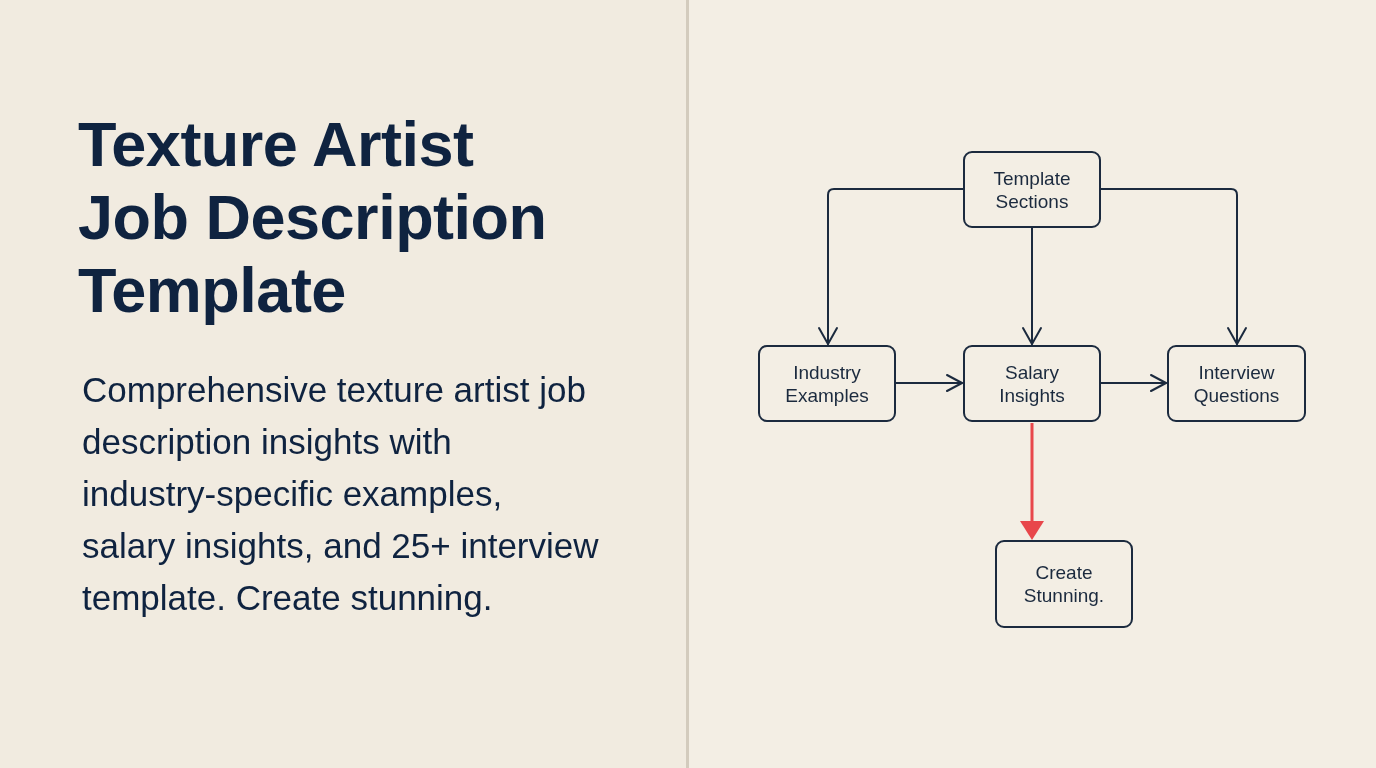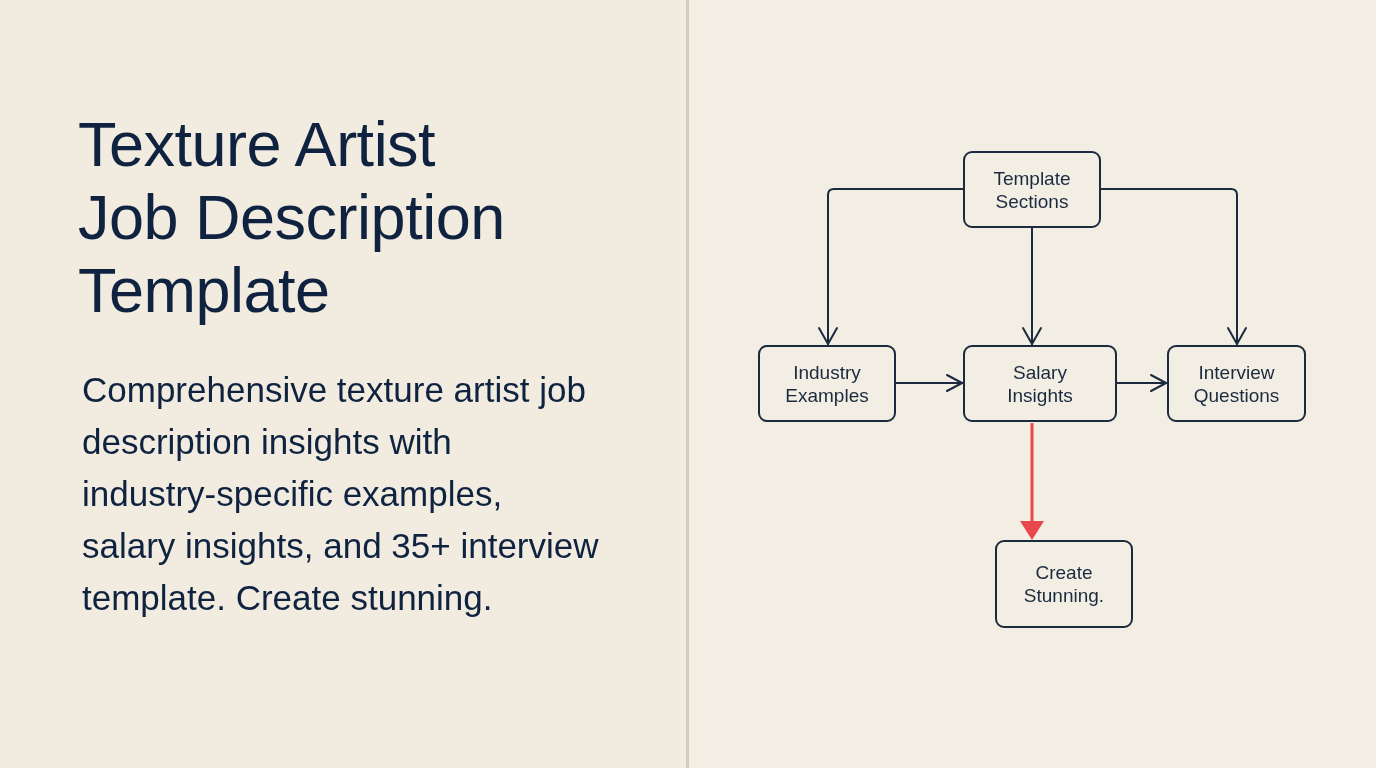--- a/index.html
+++ b/index.html
@@ -31,21 +31,21 @@
       position: absolute;
       left: 689px; top: 0;
       width: 687px; height: 768px;
       background: #f3eee4;
     }
     .title {
       position: absolute;
       left: 78px; top: 108px;
       margin: 0;
       font-family: "Liberation Sans", sans-serif;
-      font-weight: 400;
+      font-weight: 700;
       font-size: 63px;
       line-height: 73px;
       letter-spacing: -0.5px;
       color: #0f2340;
       width: 560px;
     }
     .title span { display: block; white-space: nowrap; }
     .description {
       position: absolute;
       left: 78px; top: 360px;
@@ -89,21 +89,21 @@
 <div class="left-panel">
   <h1 class="title">
     <span>Texture Artist</span>
     <span>Job Description</span>
     <span>Template</span>
   </h1>
   <p class="description">
     <span>Comprehensive texture artist job</span>
     <span>description insights with</span>
     <span>industry-specific examples,</span>
-    <span>salary insights, and 35+ interview</span>
+    <span>salary insights, and 25+ interview</span>
     <span>template. Create stunning.</span>
   </p>
 </div>
 
 <div class="divider"></div>
 
 <div class="right-panel"></div>
 
 <svg class="diagram" width="1376" height="768" viewBox="0 0 1376 768" xmlns="http://www.w3.org/2000/svg">
   <g fill="none" stroke="#1b2a3e" stroke-width="2" stroke-linecap="round" stroke-linejoin="round">
@@ -131,21 +131,21 @@
 <div class="node" style="left:963px; top:151px; width:138px; height:77px;">
   <span>Template</span>
   <span>Sections</span>
 </div>
 
 <div class="node" style="left:758px; top:345px; width:138px; height:77px;">
   <span>Industry</span>
   <span>Examples</span>
 </div>
 
-<div class="node" style="left:963px; top:345px; width:154px; height:77px;">
+<div class="node" style="left:963px; top:345px; width:138px; height:77px;">
   <span>Salary</span>
   <span>Insights</span>
 </div>
 
 <div class="node" style="left:1167px; top:345px; width:139px; height:77px;text-align:center;">
   <span>Interview</span>
   <span>Questions</span>
 </div>
 
 <div class="node" style="left:963px; top:540px; width:138px; height:88px;margin-left:32px;">

